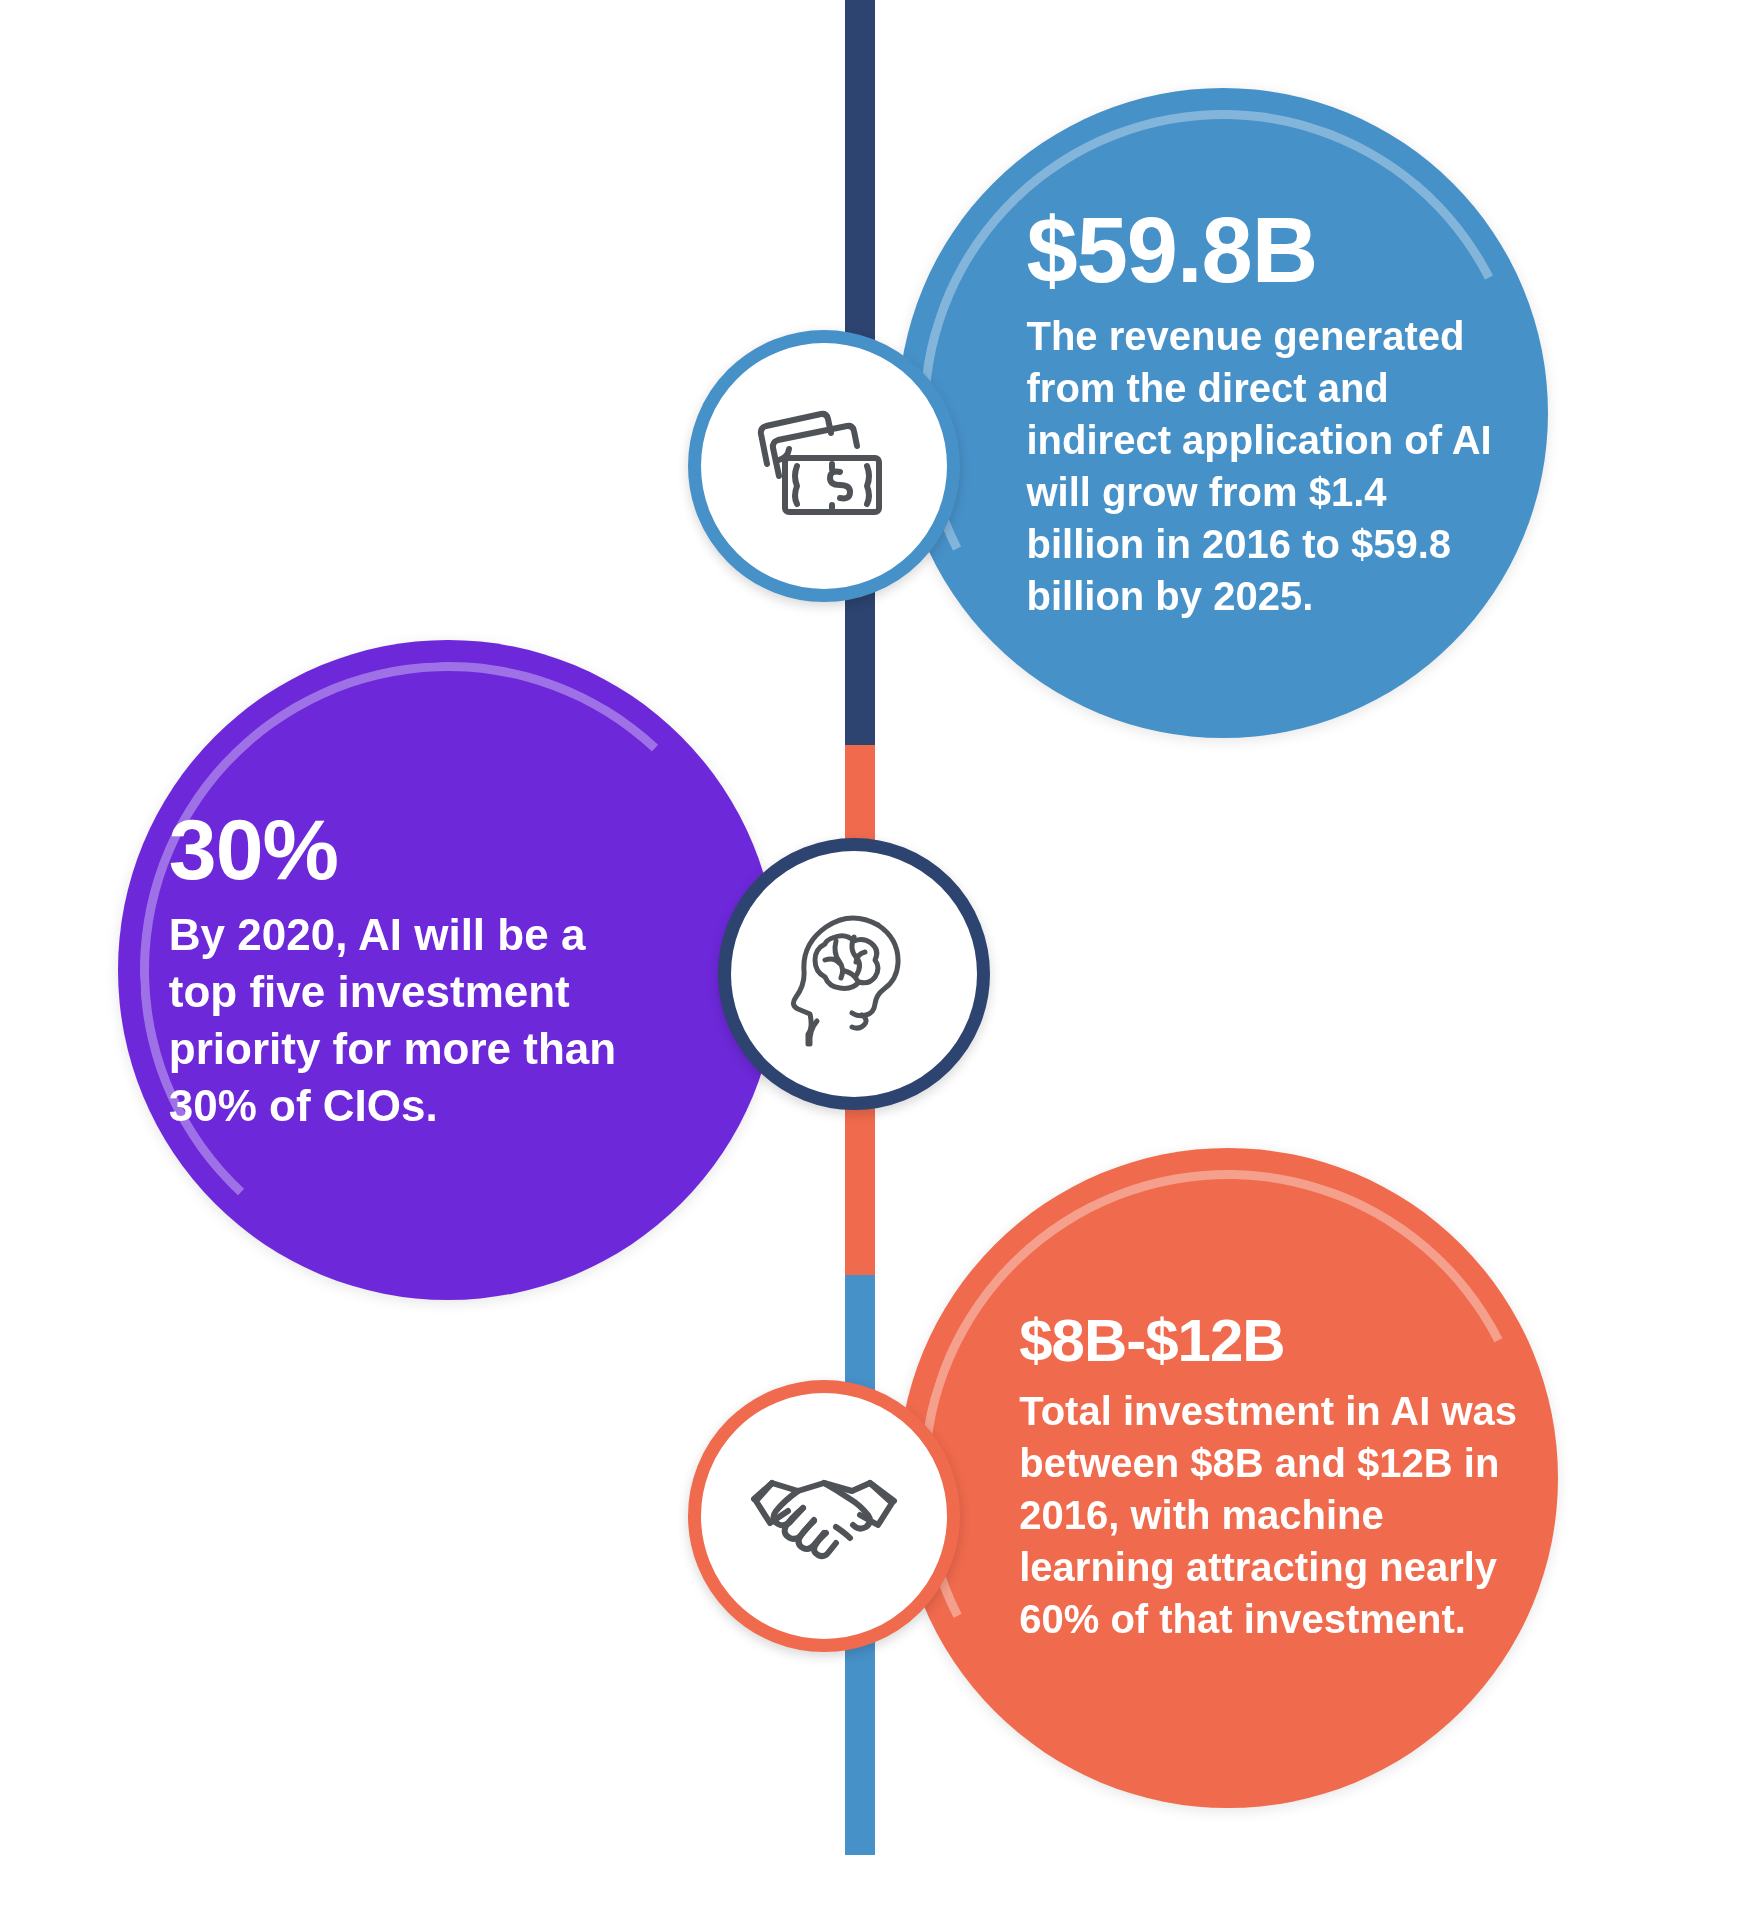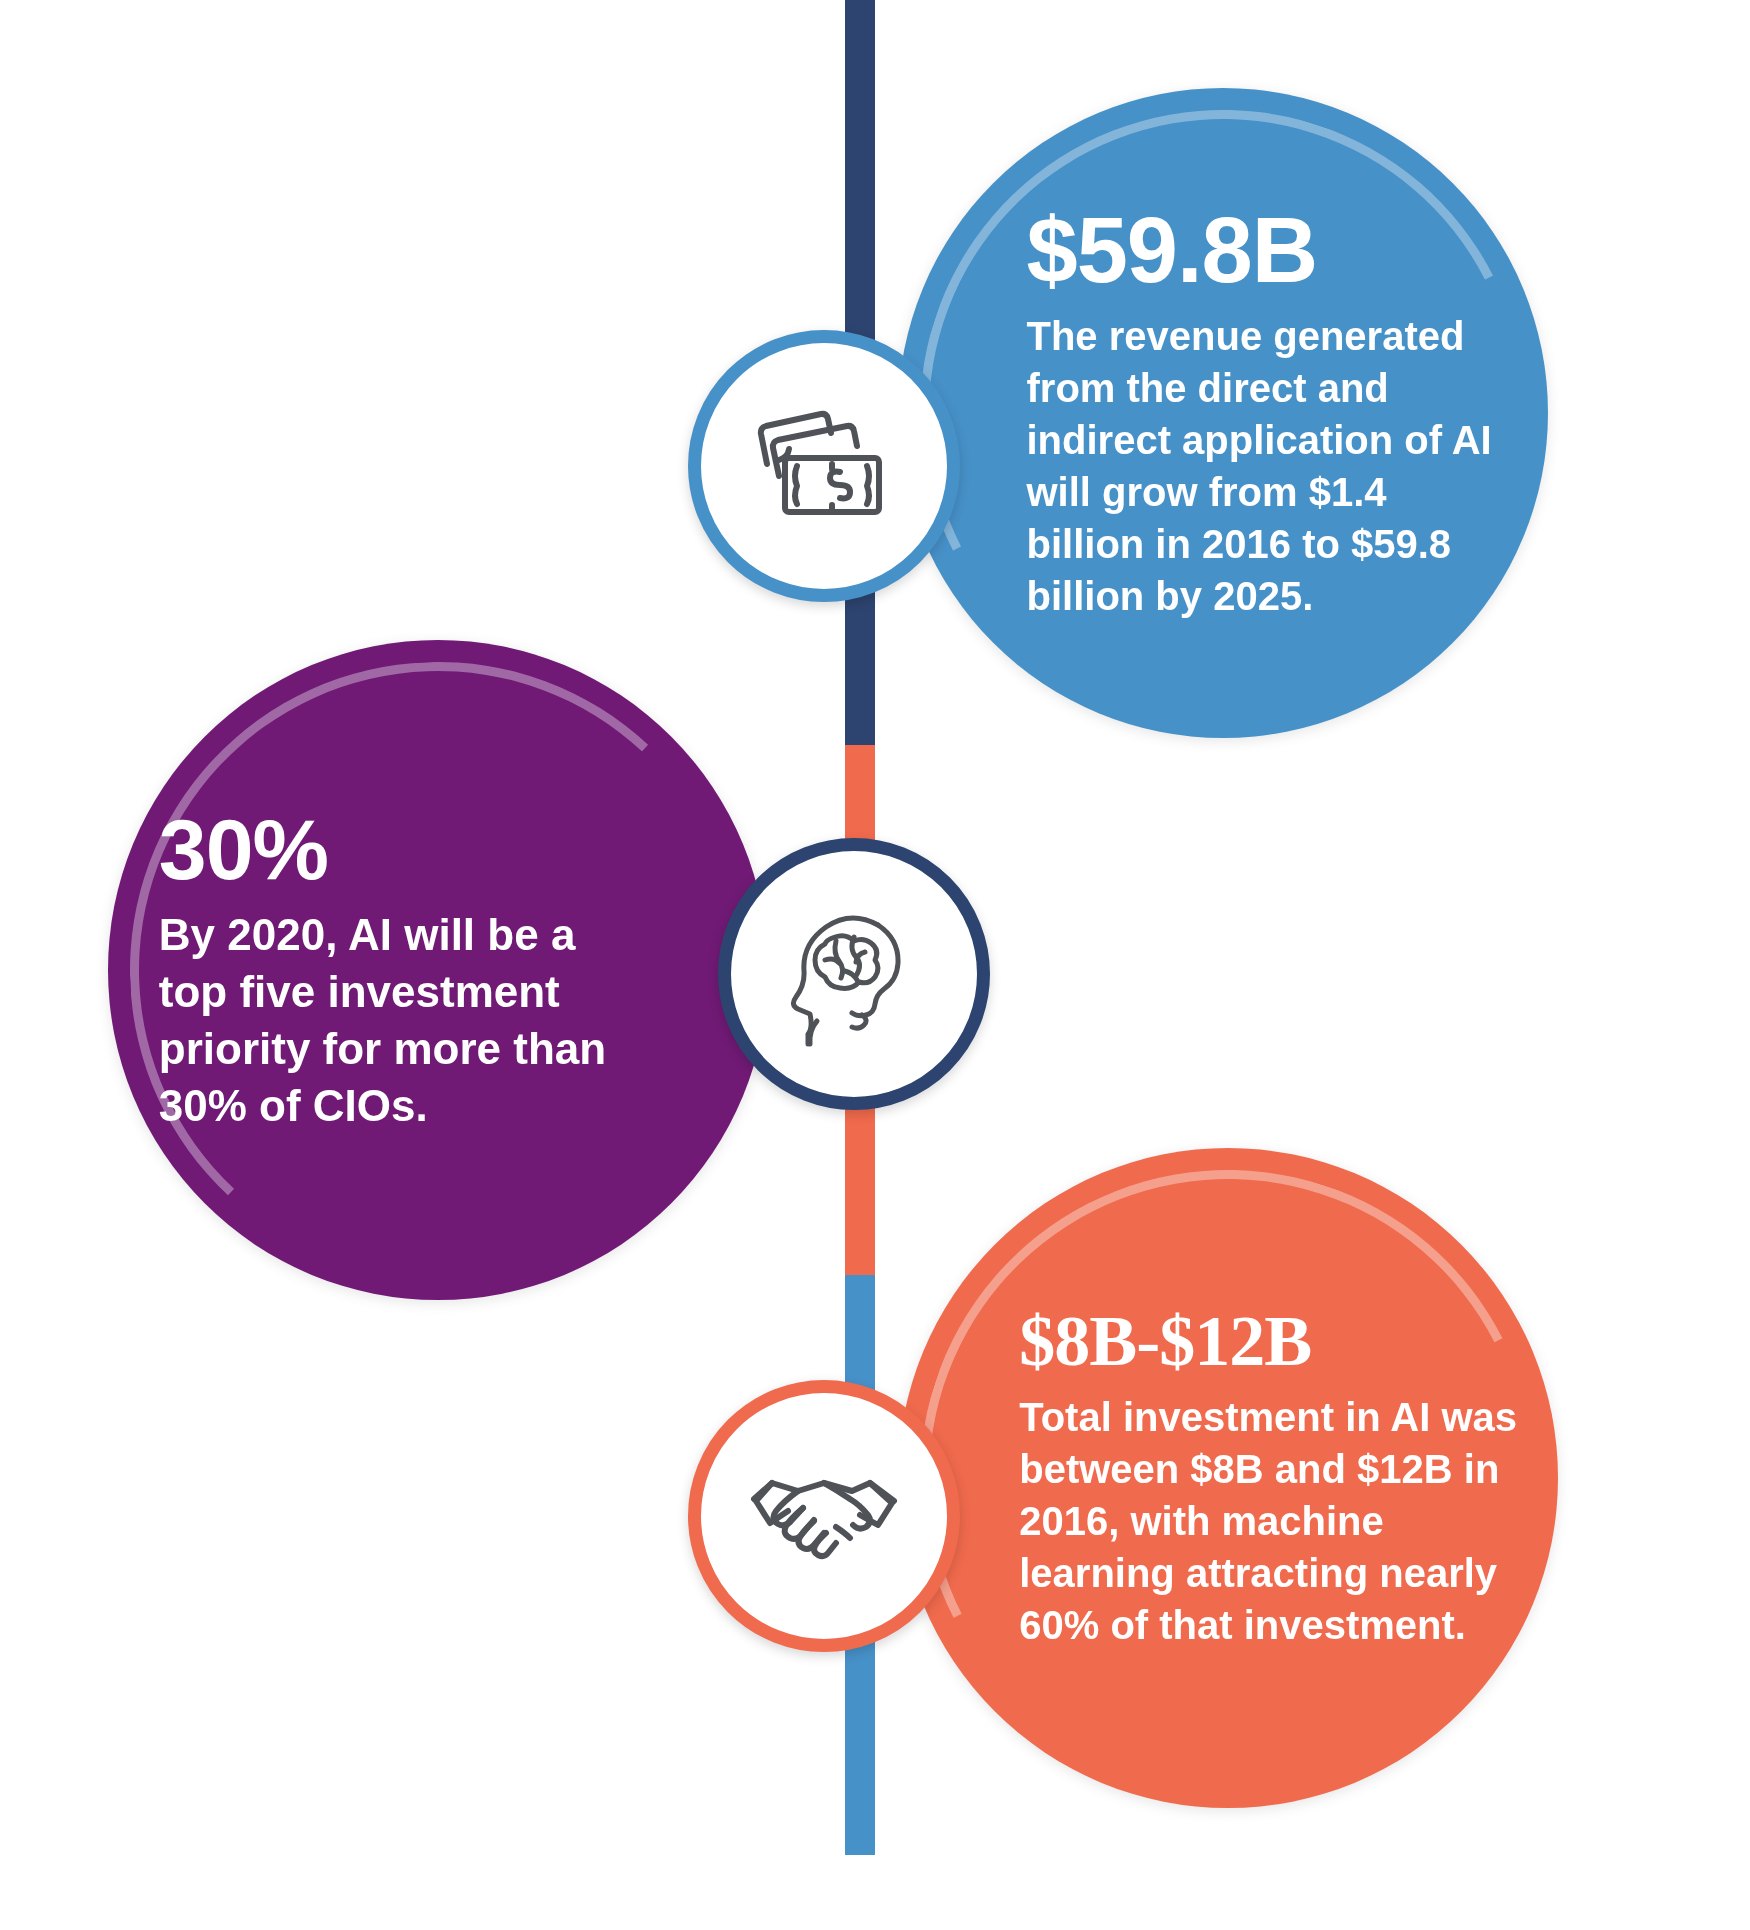--- a/index.html
+++ b/index.html
@@ -52,39 +52,39 @@
   }
   #bubble-revenue .ring{border:9px solid rgba(255,255,255,.33);
     border-bottom-color:transparent;border-right-color:transparent;
     transform:rotate(18deg);}
   #bubble-revenue .stat{font-size:92px;}
   #bubble-revenue .desc{font-size:40px;}
   #bubble-revenue .inner{width:74%;padding-left:88px;}
 
   
   #bubble-cio{
-    left:108px;top:640px;width:660px;height:660px;
-    background:#701a75;
+    left:118px;top:640px;width:660px;height:660px;
+    background:#6d28d9;
   }
   #bubble-cio .ring{border:9px solid rgba(255,255,255,.34);
     border-bottom-color:transparent;border-right-color:transparent;
     transform:rotate(-2deg);}
   #bubble-cio .stat{font-size:86px;}
   #bubble-cio .desc{font-size:44px;}
   #bubble-cio .inner{width:74%;padding-right:70px;}
 
   
   #bubble-investment{
     left:898px;top:1148px;width:660px;height:660px;
     background:#f06a4d;
   }
   #bubble-investment .ring{border:9px solid rgba(255,255,255,.36);
     border-bottom-color:transparent;border-right-color:transparent;
     transform:rotate(18deg);}
-  #bubble-investment .stat{font-size:72px;font-family:Liberation Serif, serif;}
+  #bubble-investment .stat{font-size:60px;}
   #bubble-investment .desc{font-size:40px;}
   #bubble-investment .inner{width:76%;padding-left:84px;}
 
   
   .medallion{
     position:absolute;border-radius:50%;
     background:#ffffff;
     display:flex;align-items:center;justify-content:center;
     box-sizing:border-box;
     box-shadow:0 4px 12px rgba(0,0,0,.16);

